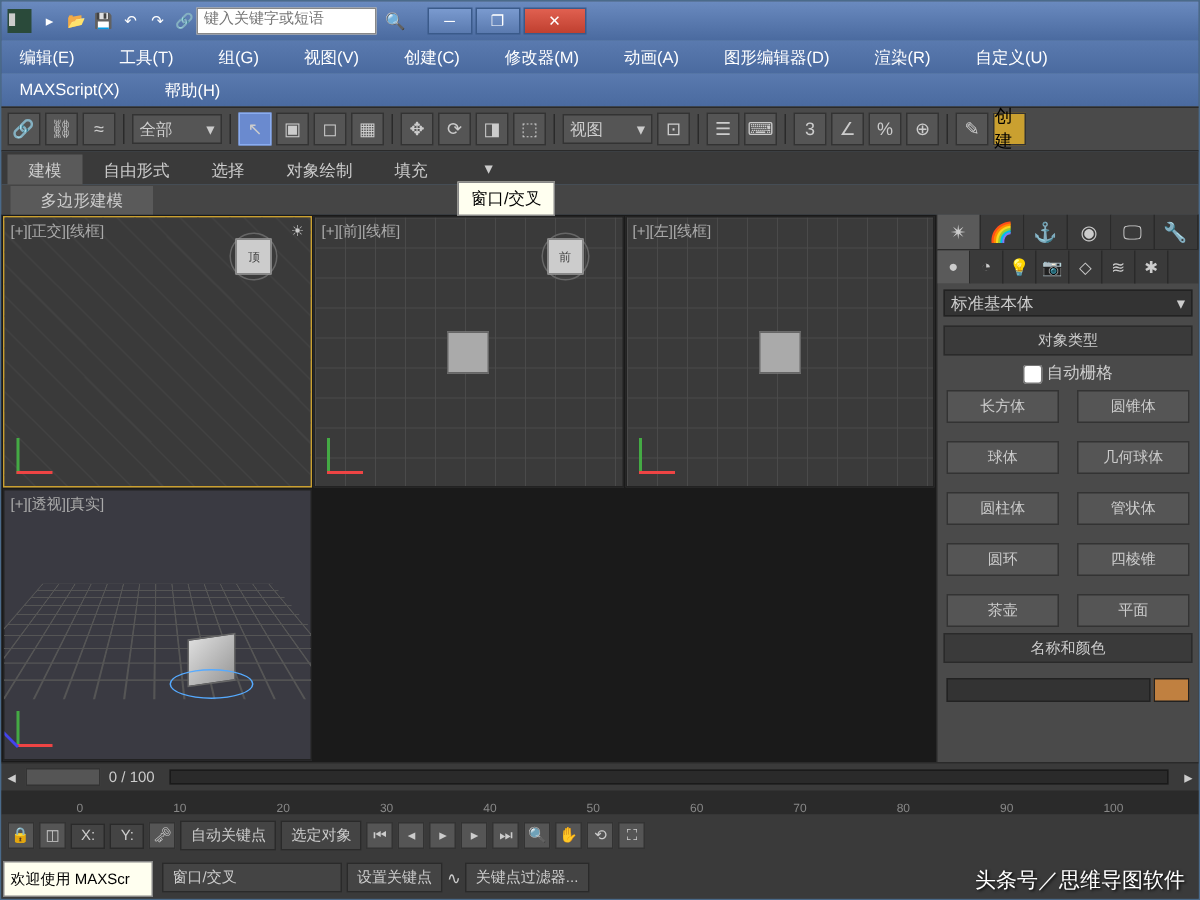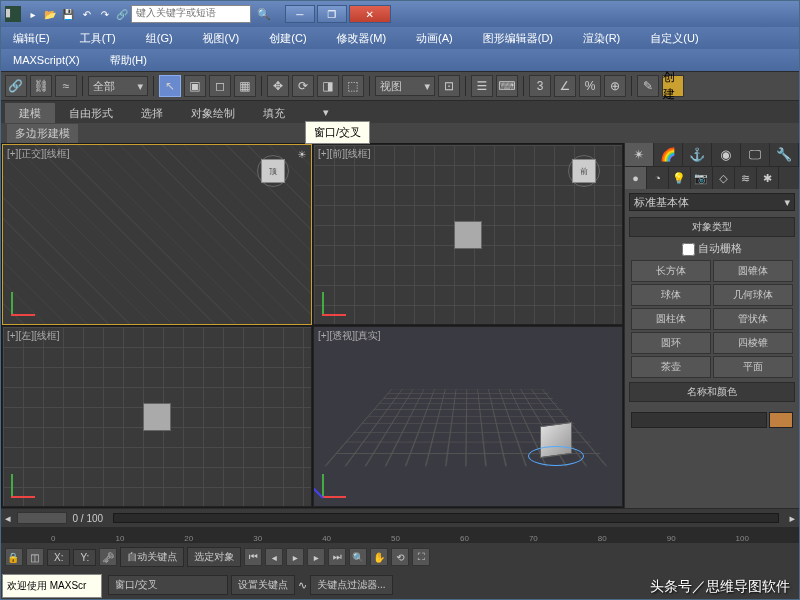--- a/index.html
+++ b/index.html
@@ -21,24 +21,24 @@
 .menubar2 span{padding:2px 6px;color:#fff;font-size:11px;cursor:pointer}
 .toolbar-main{height:30px;background:#4a4a4a;border-top:1px solid #2a2a2a;border-bottom:1px solid #2a2a2a;display:flex;align-items:center;padding:0 4px;gap:3px}
 .tb-btn{width:22px;height:22px;background:#555;border:1px solid #333;display:flex;align-items:center;justify-content:center;font-size:12px}
 .tb-btn.active{background:#6a8acf;border:1px solid #8aacef}
 .tb-dropdown{height:20px;background:#555;border:1px solid #333;padding:0 4px;display:flex;align-items:center;min-width:60px}
 .tb-sep{width:1px;height:20px;background:#2a2a2a;margin:0 2px}
 .ribbon-tabs{height:22px;background:#3a3a3a;display:flex;align-items:flex-start;padding:2px 4px}
 .ribbon-tabs span{padding:3px 14px;cursor:pointer}
 .ribbon-tabs span.active{background:#5a5a5a}
 .ribbon-row{height:20px;background:#454545;display:flex;align-items:center;padding:0 6px;position:relative}
-.ribbon-row .poly-tab{background:#5a5a5a;padding:2px 8px}
+.ribbon-row .poly-tab{background:#5a5a5a;padding:2px 20px}
 .tooltip-box{position:absolute;left:304px;top:-2px;background:#fffff0;border:1px solid #888;padding:3px 8px;color:#000;font-size:11px;z-index:10}
 .main-area{flex:1;display:flex;background:#2a2a2a}
-.viewports{flex:1;display:grid;grid-template-columns:1fr 1fr;grid-template-rows:1fr 1fr;gap:1px;background:#1a1a1a;padding:1px}
+.viewports{flex:1;display:grid;grid-template-columns:1fr 1fr 1fr;grid-template-rows:1fr 1fr;gap:1px;background:#1a1a1a;padding:1px}
 .vp{background:#3a3a3a;position:relative;border:1px solid #222;overflow:hidden}
 .vp.active{border:1px solid #caa030}
 .vp-label{position:absolute;top:2px;left:4px;font-size:10px;color:#aaa;z-index:2}
 .vp-grid{position:absolute;inset:0;background-image:linear-gradient(#4a4a4a 1px,transparent 1px),linear-gradient(90deg,#4a4a4a 1px,transparent 1px);background-size:20px 20px}
 .vp-grid.diag{background:repeating-linear-gradient(45deg,#3a3a3a,#3a3a3a 14px,#424242 14px,#424242 15px),repeating-linear-gradient(-45deg,transparent,transparent 14px,#424242 14px,#424242 15px)}
 .vp-axis{position:absolute;bottom:8px;left:8px;width:30px;height:30px}
 .vp-axis .ax-y{position:absolute;bottom:0;left:0;width:2px;height:24px;background:#4a4}
 .vp-axis .ax-x{position:absolute;bottom:0;left:0;width:24px;height:2px;background:#e44}
 .vp-axis .ax-z{position:absolute;bottom:0;left:0;width:2px;height:20px;background:#44e;transform:rotate(-45deg);transform-origin:bottom}
 .vp-cube{position:absolute;top:8px;right:20px;width:36px;height:36px}
@@ -50,21 +50,21 @@
 .cmd-tabs{height:24px;display:flex;border-bottom:1px solid #2a2a2a}
 .cmd-tabs span{flex:1;display:flex;align-items:center;justify-content:center;background:#3a3a3a;border-right:1px solid #2a2a2a;font-size:13px}
 .cmd-tabs span.active{background:#5a5a5a}
 .cmd-subtabs{height:22px;display:flex;background:#3a3a3a}
 .cmd-subtabs span{width:22px;height:22px;display:flex;align-items:center;justify-content:center;border-right:1px solid #2a2a2a}
 .cmd-subtabs span.active{background:#5a5a5a}
 .cmd-dropdown{margin:4px;height:18px;background:#333;border:1px solid #222;padding:0 4px;display:flex;align-items:center;justify-content:space-between}
 .rollout-hdr{background:#3a3a3a;border:1px solid #2a2a2a;padding:2px 4px;margin:2px 4px;text-align:center;font-size:10px}
 .autogrid{text-align:center;padding:2px;font-size:10px}
 .autogrid input{vertical-align:middle}
-.obj-btns{display:grid;grid-template-columns:1fr 1fr;gap:2px;padding:2px 6px}
+.obj-btns{display:grid;grid-template-columns:1fr 1fr;gap:12px;padding:2px 6px}
 .obj-btn{background:#555;border:1px solid #333;padding:3px 2px;text-align:center;font-size:10px;cursor:pointer}
 .name-color{margin:4px 6px}
 .color-row{display:flex;gap:2px;margin-top:4px}
 .color-row .name-field{flex:1;height:16px;background:#333;border:1px solid #222}
 .color-row .color-sw{width:24px;height:16px;background:#c08040;border:1px solid #222}
 .bottom-area{background:#3a3a3a;border-top:1px solid #2a2a2a}
 .timeline{height:18px;display:flex;align-items:center;padding:0 4px;gap:6px}
 .tl-slider{width:50px;height:12px;background:#555;border:1px solid #333}
 .tl-text{font-size:10px}
 .tl-track{flex:1;height:10px;background:#2a2a2a;border:1px solid #1a1a1a;margin:0 4px}

